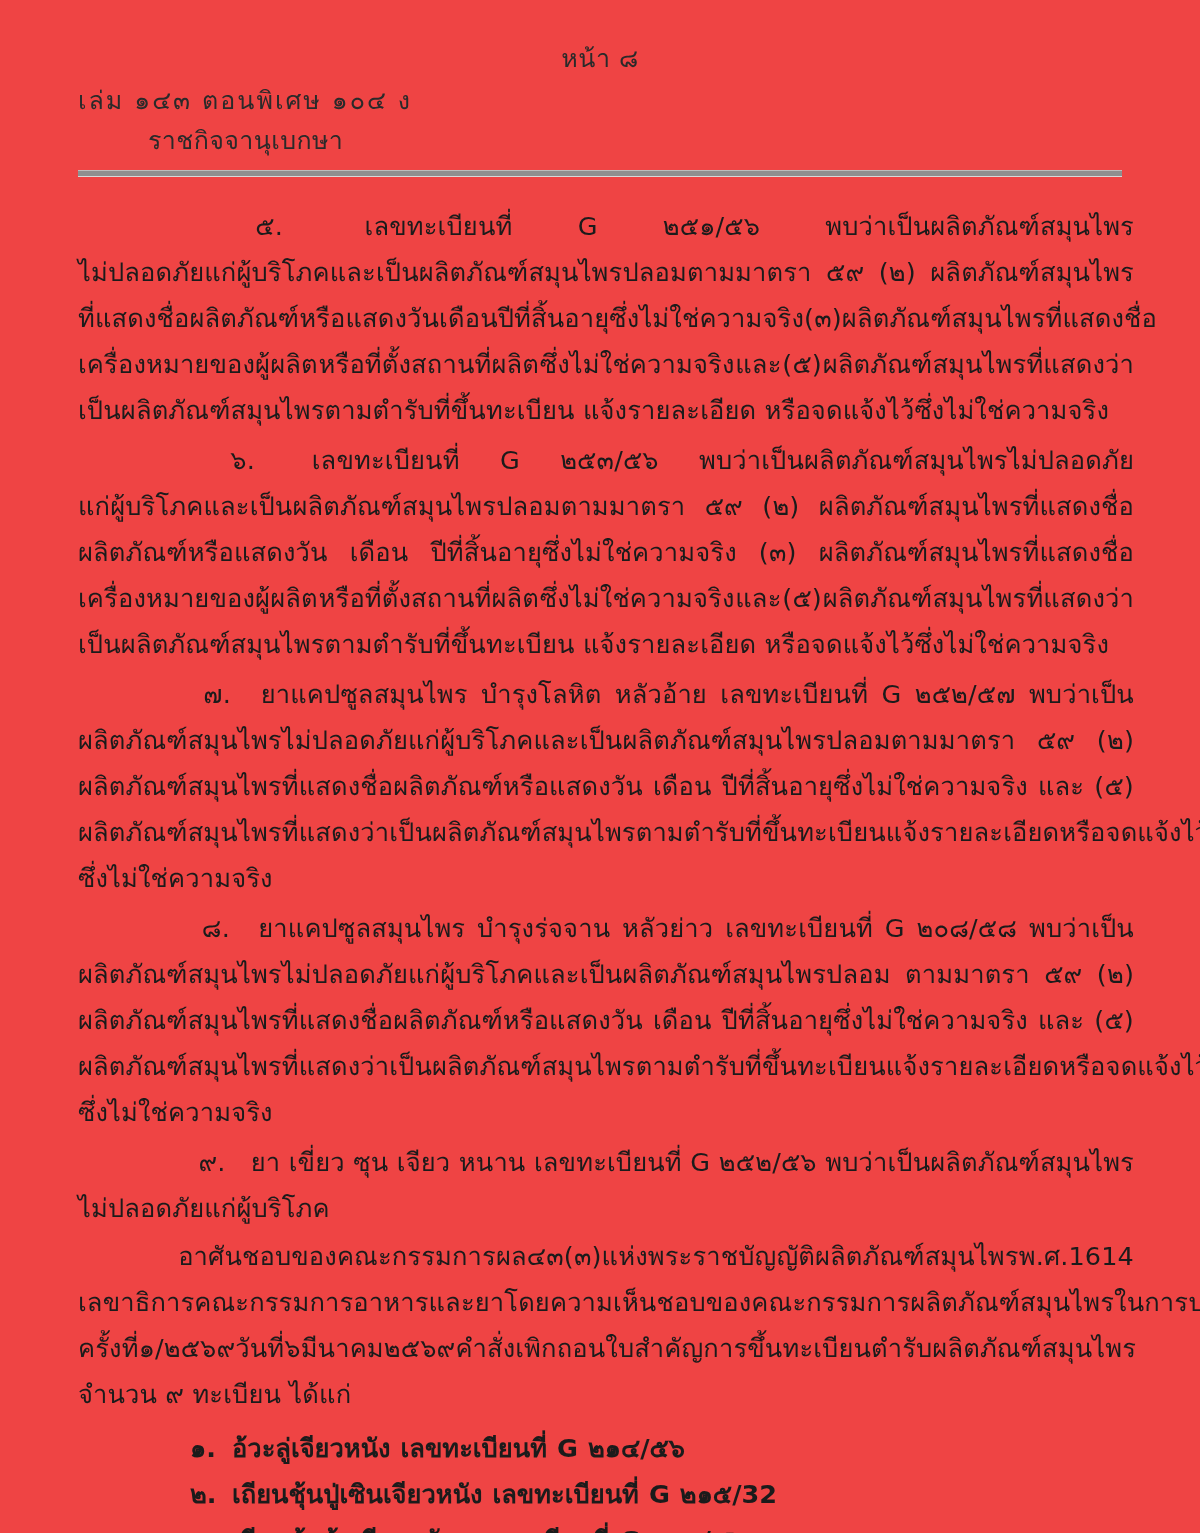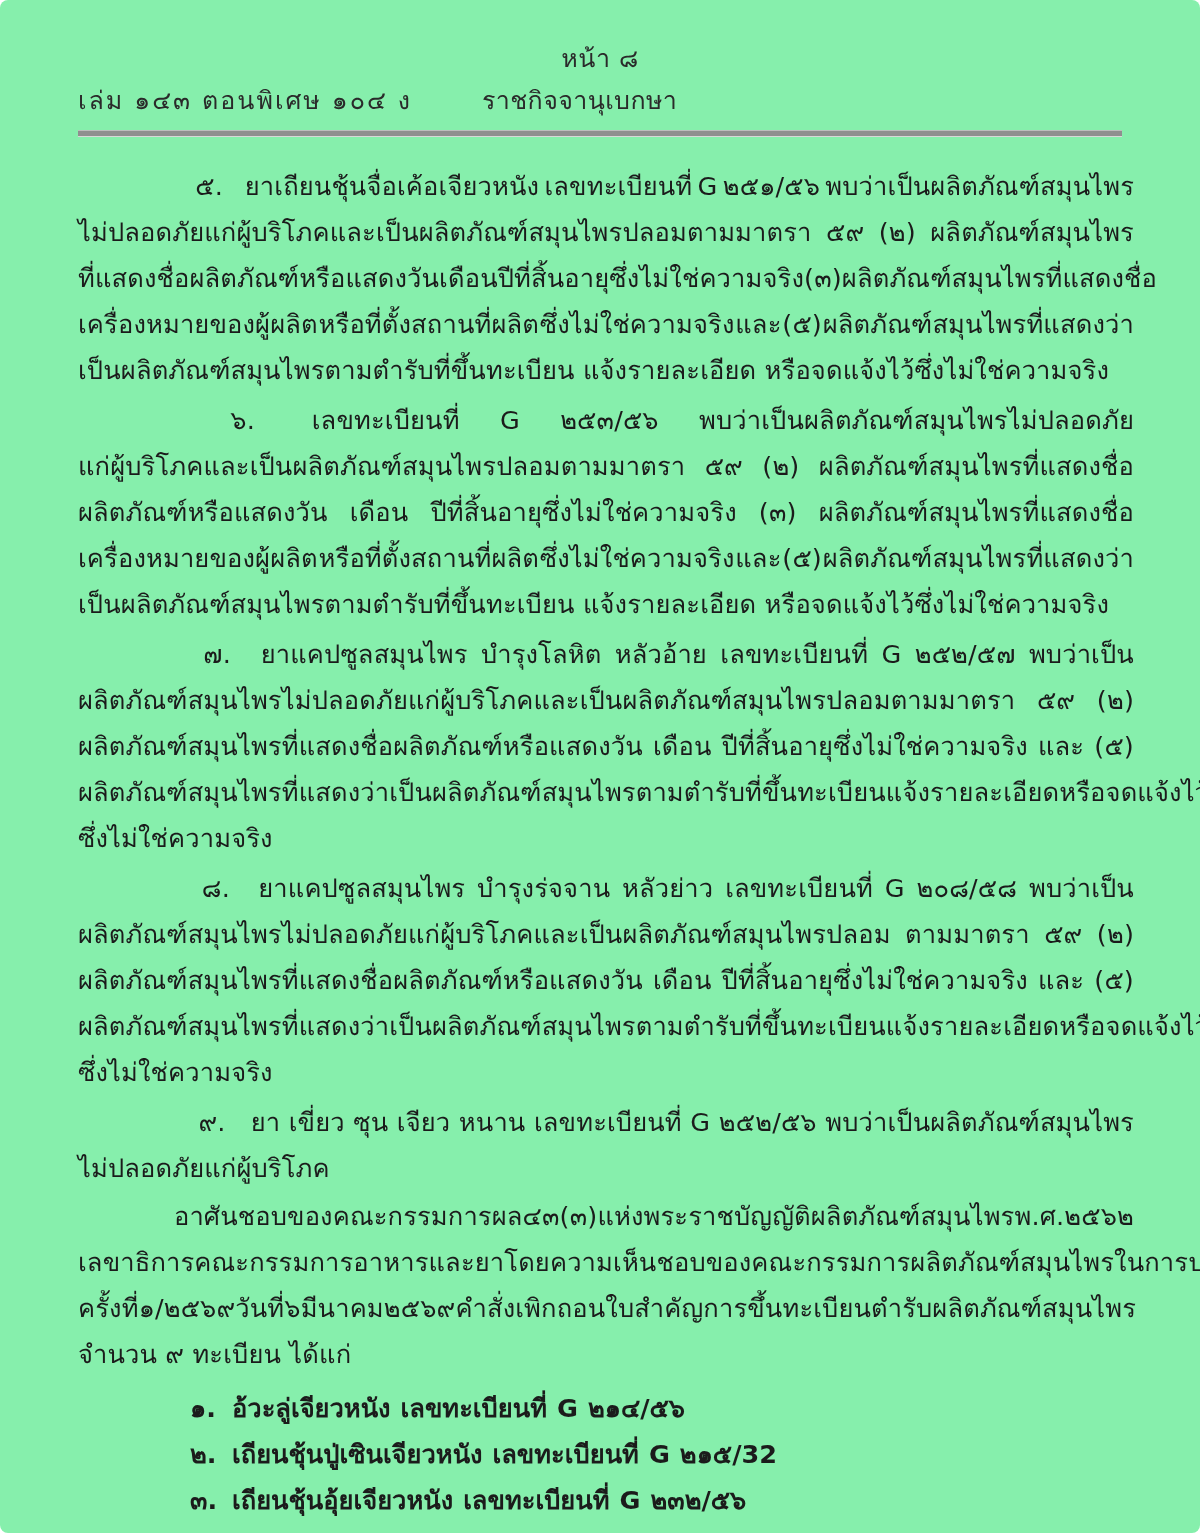--- a/index.html
+++ b/index.html
@@ -13,23 +13,22 @@
     height: 1533px;
     position: relative;
     font-family: "DejaVu Sans", "Liberation Sans", sans-serif;
     color: #1b1b1b;
     overflow: hidden;
   }
 
   .page {
     position: absolute;
     inset: 0;
-    background: #86efac;
+    background: #ef4444;
     padding: 0;
-    border-radius: 8px;
   }
 
   
   .masthead {
     position: relative;
     margin: 0 78px 0 78px;
     padding-top: 44px;
   }
   .masthead-page {
     text-align: center;
@@ -40,20 +39,21 @@
     margin-bottom: 6px;
   }
   .masthead-row {
     display: flex;
     align-items: baseline;
     justify-content: flex-start;
     font-size: 25px;
     color: #2a2a2a;
     letter-spacing: 0.4px;
     padding-bottom: 8px;
+    flex-direction: column;
   }
   .masthead-left {
     white-space: nowrap;
     letter-spacing: 2px;
   }
   .masthead-center {
     white-space: nowrap;
     margin-left: 42px;
     margin-right: auto;
     padding-left: 28px;
@@ -138,21 +138,20 @@
     </div>
     <div class="masthead-rule"></div>
   </div>
 
   <div class="body-copy">
     <div id="items-host">
         <p class="para">
           <span class="line justify">
             <span class="indent"></span>
             <span>๕.&nbsp;&nbsp;</span>
-            <span>ยาเถียนชุ้นจื่อเค้อเจียวหนัง</span>
             <span>เลขทะเบียนที่</span>
             <span>G</span>
             <span>๒๕๑/๕๖</span>
             <span>พบว่าเป็นผลิตภัณฑ์สมุนไพร</span>
           </span>
           <span class="line justify">
             <span>ไม่ปลอดภัยแก่ผู้บริโภคและเป็นผลิตภัณฑ์สมุนไพรปลอมตามมาตรา</span>
             <span>๕๙</span>
             <span>(๒)</span>
             <span>ผลิตภัณฑ์สมุนไพร</span>
@@ -288,21 +287,21 @@
       </div>
     <div id="authority-host">
         <p class="para">
           <span class="line justify">
             <span class="indent"></span>
             <span>อาศันชอบของคณะกรรมการผล</span>
             <span>๔๓</span>
             <span>(๓)</span>
             <span>แห่งพระราชบัญญัติผลิตภัณฑ์สมุนไพร</span>
             <span>พ.ศ.</span>
-            <span>๒๕๖๒</span>
+            <span>1614</span>
           </span>
           <span class="line"><span>เลขาธิการคณะกรรมการอาหารและยาโดยความเห็นชอบของคณะกรรมการผลิตภัณฑ์สมุนไพรในการประชุม</span></span>
           <span class="line justify">
             <span>ครั้งที่</span>
             <span>๑/๒๕๖๙</span>
             <span>วันที่</span>
             <span>๖</span>
             <span>มีนาคม</span>
             <span>๒๕๖๙</span>
             <span>คำสั่งเพิกถอนใบสำคัญการขึ้นทะเบียนตำรับผลิตภัณฑ์สมุนไพร</span>

